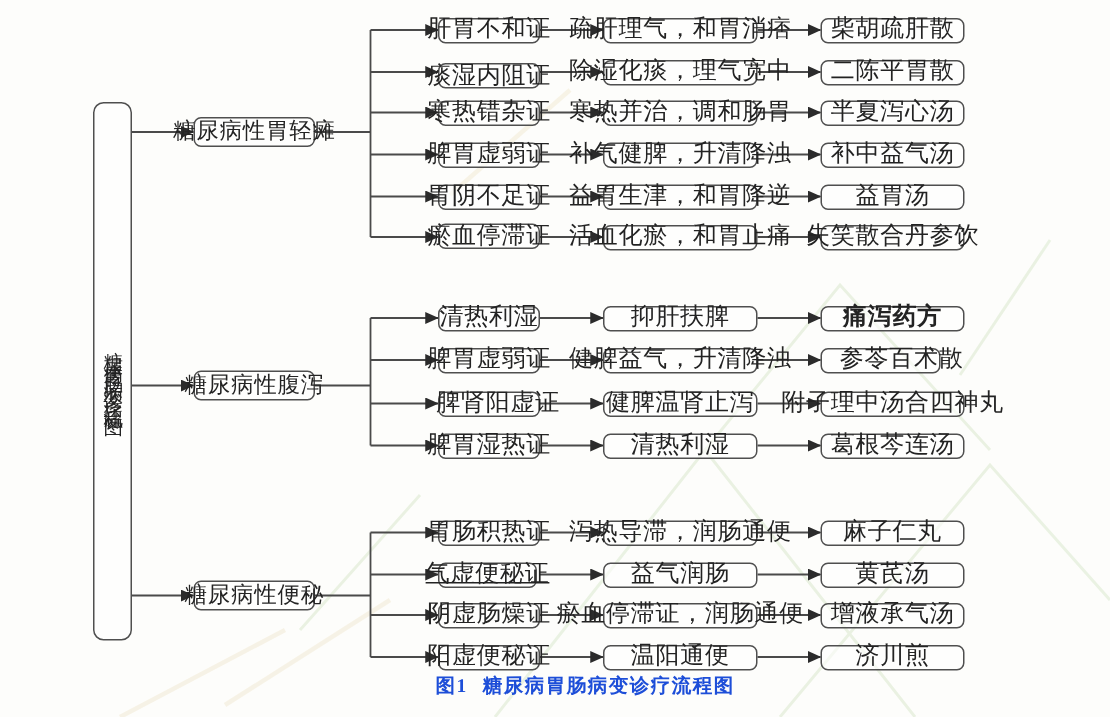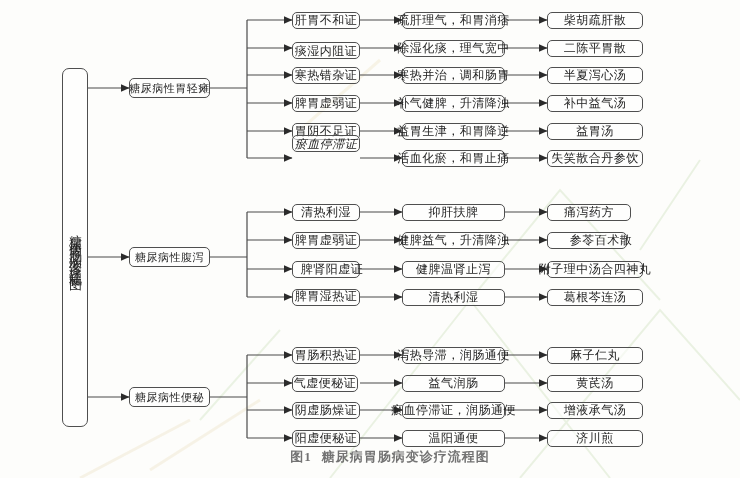--- a/index.html
+++ b/index.html
@@ -13,26 +13,26 @@
     overflow:hidden;
   }
   svg.layer{position:absolute;left:0;top:0;width:740px;height:478px;}
   .box{
     position:absolute;
     box-sizing:border-box;
     border:1px solid #4f4f4f;
     border-radius:5px;
     background:rgba(255,255,255,0.55);
     display:flex;align-items:center;justify-content:center;
-    font-size:12px;line-height:1;
+    font-size:16px;line-height:1;
     white-space:nowrap;
     letter-spacing:0.5px;
     color:#232323;
   }
-  .box.header{font-size:11px;border-radius:5px;}
+  .box.header{font-size:15px;border-radius:5px;}
   .rootbox{
     position:absolute;
     box-sizing:border-box;
     border:1px solid #4f4f4f;
     border-radius:7px;
     background:rgba(255,255,255,0.55);
     display:flex;align-items:center;justify-content:center;
   }
   .rootbox .vtext{
     writing-mode:vertical-rl;
@@ -40,21 +40,21 @@
     font-size:13px;
     letter-spacing:4px;
     color:#232323;
   }
   .caption{
     position:absolute;
     left:200px;top:448px;width:380px;height:20px;
     text-align:center;
     font-weight:bold;
     font-size:13px;
-    color:#737373;
+    color:#1d4ed8;
     letter-spacing:1px;
   }
   .caption .cap-label{margin-right:10px;}
 </style>
 </head>
 <body>
 
 <div class="stage">
 
   <svg class="layer" aria-hidden="true">
@@ -164,45 +164,45 @@
   <div class="box" style="left:547px;top:66.5px;width:96px;height:17px;">半夏泻心汤</div>
 
   <div class="box" style="left:292px;top:94.5px;width:68px;height:17px;">脾胃虚弱证</div>
   <div class="box" style="left:402px;top:94.5px;width:103px;height:17px;">补气健脾，升清降浊</div>
   <div class="box" style="left:547px;top:94.5px;width:96px;height:17px;">补中益气汤</div>
 
   <div class="box" style="left:292px;top:122.5px;width:68px;height:17px;">胃阴不足证</div>
   <div class="box" style="left:402px;top:122.5px;width:103px;height:17px;">益胃生津，和胃降逆</div>
   <div class="box" style="left:547px;top:122.5px;width:96px;height:17px;">益胃汤</div>
 
-  <div class="box" style="left:292px;top:135px;width:68px;height:17px;font-style:italic;">瘀血停滞证</div>
+  <div class="box" style="left:292px;top:149px;width:68px;height:17px;">瘀血停滞证</div>
   <div class="box" style="left:402px;top:149.5px;width:103px;height:17px;">活血化瘀，和胃止痛</div>
   <div class="box" style="left:547px;top:149.5px;width:96px;height:17px;">失笑散合丹参饮</div>
 
   <div class="box" style="left:292px;top:203.5px;width:68px;height:17px;">清热利湿</div>
   <div class="box" style="left:402px;top:203.5px;width:103px;height:17px;">抑肝扶脾</div>
-  <div class="box" style="left:547px;top:203.5px;width:84px;height:17px;">痛泻药方</div>
+  <div class="box" style="left:547px;top:203.5px;width:96px;height:17px;font-weight:bold;">痛泻药方</div>
 
   <div class="box" style="left:292px;top:231.5px;width:68px;height:17px;">脾胃虚弱证</div>
   <div class="box" style="left:402px;top:231.5px;width:103px;height:17px;">健脾益气，升清降浊</div>
   <div class="box" style="left:547px;top:231.5px;width:80px;height:17px;padding-left:28px;">参苓百术散</div>
 
   <div class="box" style="left:292px;top:260.5px;width:68px;height:17px;padding-left:12px;">脾肾阳虚证</div>
   <div class="box" style="left:402px;top:260.5px;width:103px;height:17px;">健脾温肾止泻</div>
   <div class="box" style="left:547px;top:260.5px;width:96px;height:17px;">附子理中汤合四神丸</div>
 
   <div class="box" style="left:292px;top:288.5px;width:68px;height:17px;font-family:Liberation Mono, monospace;">脾胃湿热证</div>
   <div class="box" style="left:402px;top:288.5px;width:103px;height:17px;">清热利湿</div>
   <div class="box" style="left:547px;top:288.5px;width:96px;height:17px;">葛根芩连汤</div>
 
   <div class="box" style="left:292px;top:346.5px;width:68px;height:17px;">胃肠积热证</div>
   <div class="box" style="left:402px;top:346.5px;width:103px;height:17px;">泻热导滞，润肠通便</div>
   <div class="box" style="left:547px;top:346.5px;width:96px;height:17px;">麻子仁丸</div>
 
-  <div class="box" style="left:292px;top:374.5px;width:66px;height:17px;">气虚便秘证</div>
+  <div class="box" style="left:292px;top:374.5px;width:66px;height:17px;text-decoration:underline;">气虚便秘证</div>
   <div class="box" style="left:402px;top:374.5px;width:103px;height:17px;">益气润肠</div>
   <div class="box" style="left:547px;top:374.5px;width:96px;height:17px;">黄芪汤</div>
 
   <div class="box" style="left:292px;top:401.5px;width:68px;height:17px;">阴虚肠燥证</div>
   <div class="box" style="left:402px;top:401.5px;width:103px;height:17px;">瘀血停滞证，润肠通便</div>
   <div class="box" style="left:547px;top:401.5px;width:96px;height:17px;">增液承气汤</div>
 
   <div class="box" style="left:292px;top:429.5px;width:68px;height:17px;">阳虚便秘证</div>
   <div class="box" style="left:402px;top:429.5px;width:103px;height:17px;">温阳通便</div>
   <div class="box" style="left:547px;top:429.5px;width:96px;height:17px;">济川煎</div>

